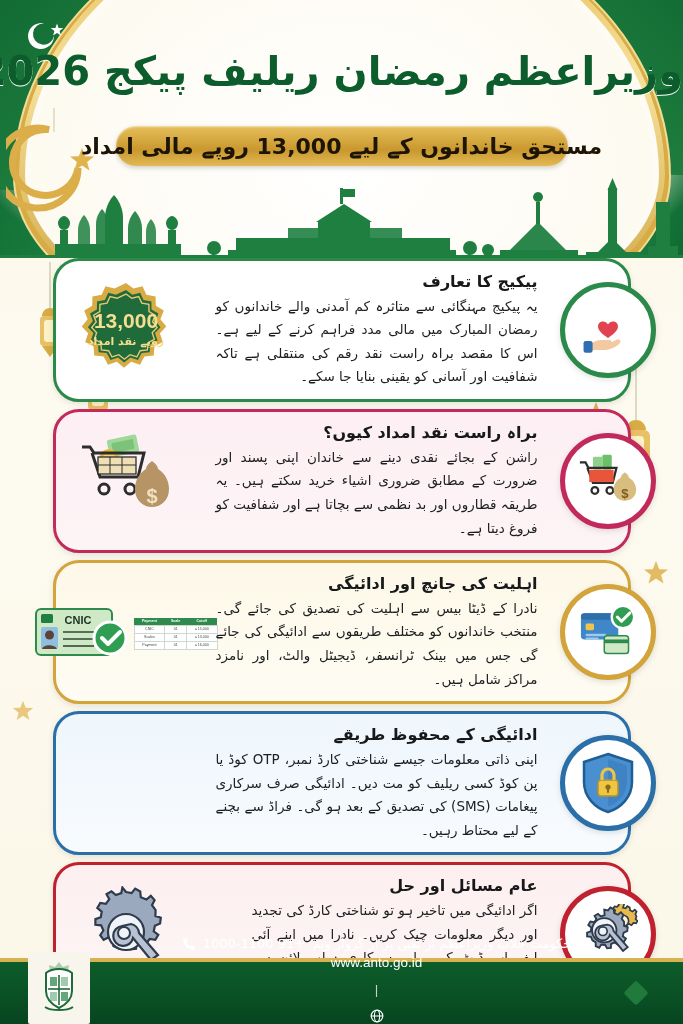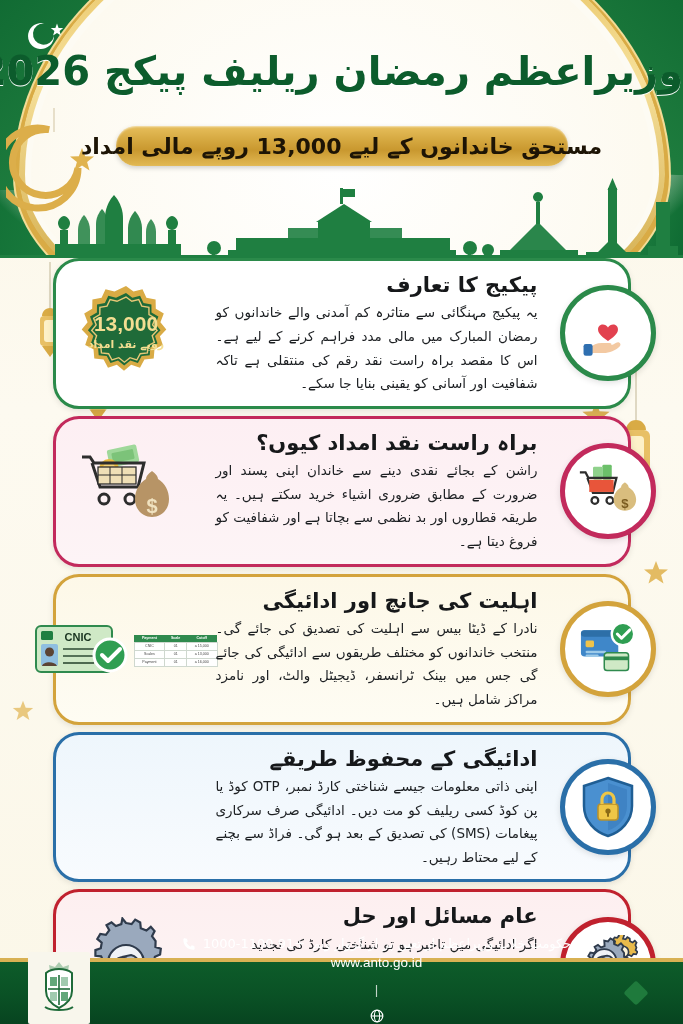--- a/index.html
+++ b/index.html
@@ -147,21 +147,21 @@
     z-index: 4;
   }
   .card-body {
     flex: 1;
     direction: rtl;
     text-align: right;
     padding-right: 4px;
   }
   .card-title {
     font-family: "DejaVu Sans", sans-serif;
-    font-size: 21px;
+    font-size: 16px;
     font-weight: 700;
     color: #16181a;
     line-height: 1.35;
     margin-bottom: 2px;
   }
   .card-text {
     font-family: "DejaVu Sans", sans-serif;
     font-size: 13.5px;
     line-height: 1.75;
     color: #1c1f22;

